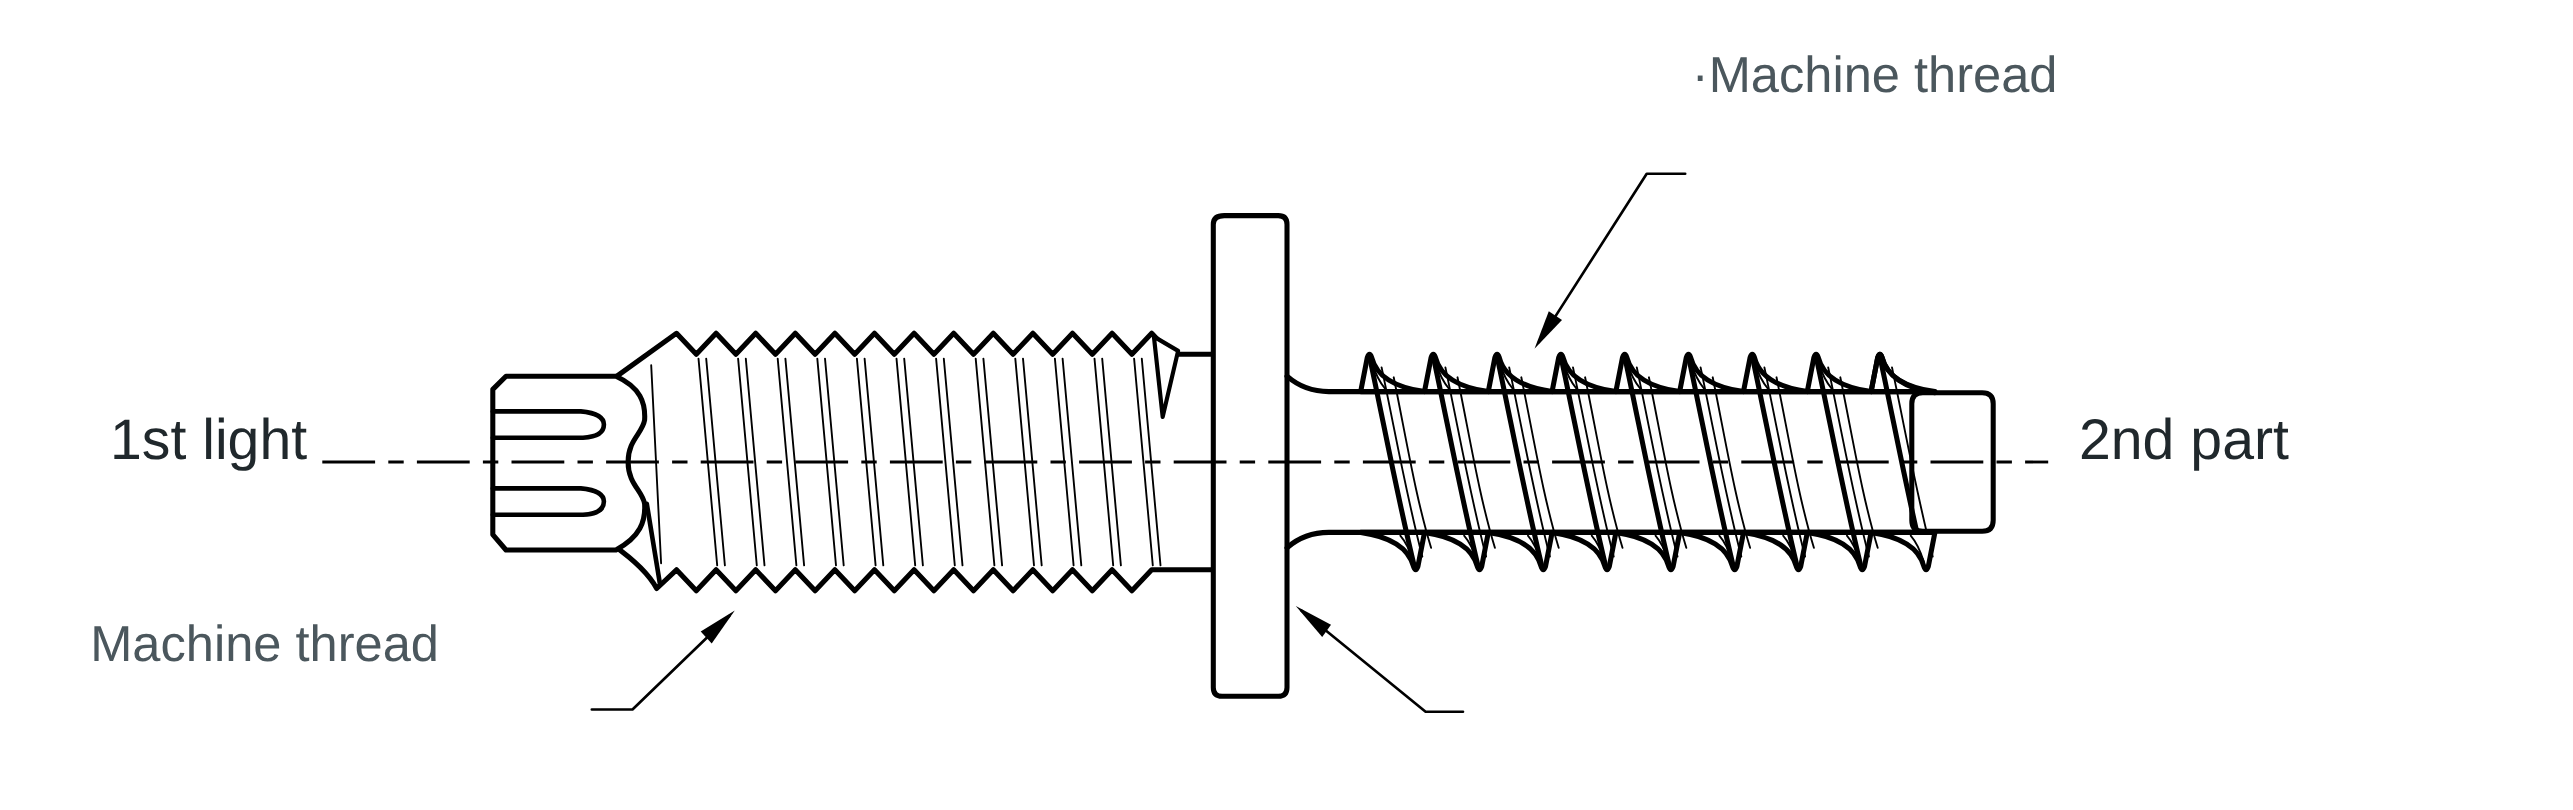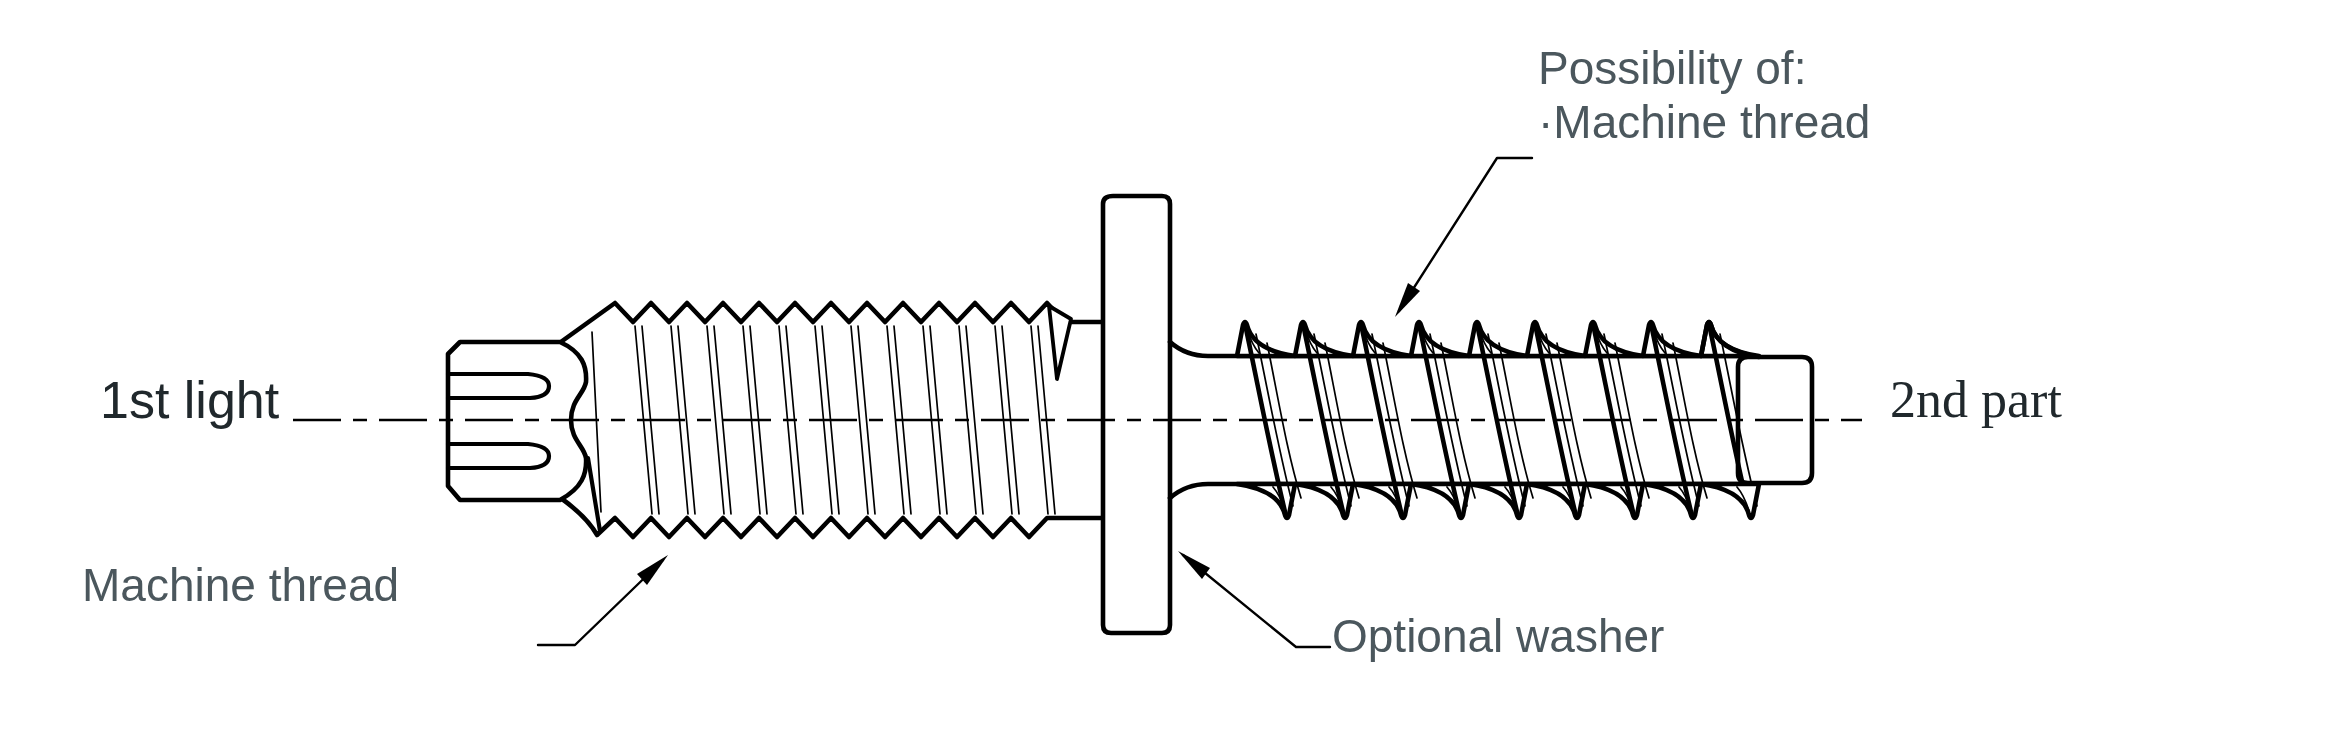--- a/index.html
+++ b/index.html
@@ -169,25 +169,23 @@
           <polygon points="1178,551 1210,568 1202,579" class="ar"></polygon>
         </g>
         <g>
           <path d="M 293,420 H 1862" class="c"></path>
         </g>
       </svg>
     </div>
 
   <div class="label part-label" style="left:100px;top:370px;">1st light</div>
 
-  <div class="label part-label" style="left:1890px;top:370px;font-family:Liberation Serif, serif;">2nd part</div>
+  <div class="label part-label" style="left:1890px;top:370px;">2nd part</div>
 
   <div class="label annot annot-multiline" style="left:82px;top:558px;">
     <span style="display:block">Machine thread</span>
   </div>
 
-  <div class="label annot" style="left:1332px;top:609px;">Optional washer</div>
 
   <div class="label annot poss-block" style="left:1538px;top:41px;">
-    <span class="poss-line">Possibility of:</span>
     <span class="poss-line"><span>·</span><span>Machine thread</span></span>
   </div>
 </div>
 
 </body></html>

